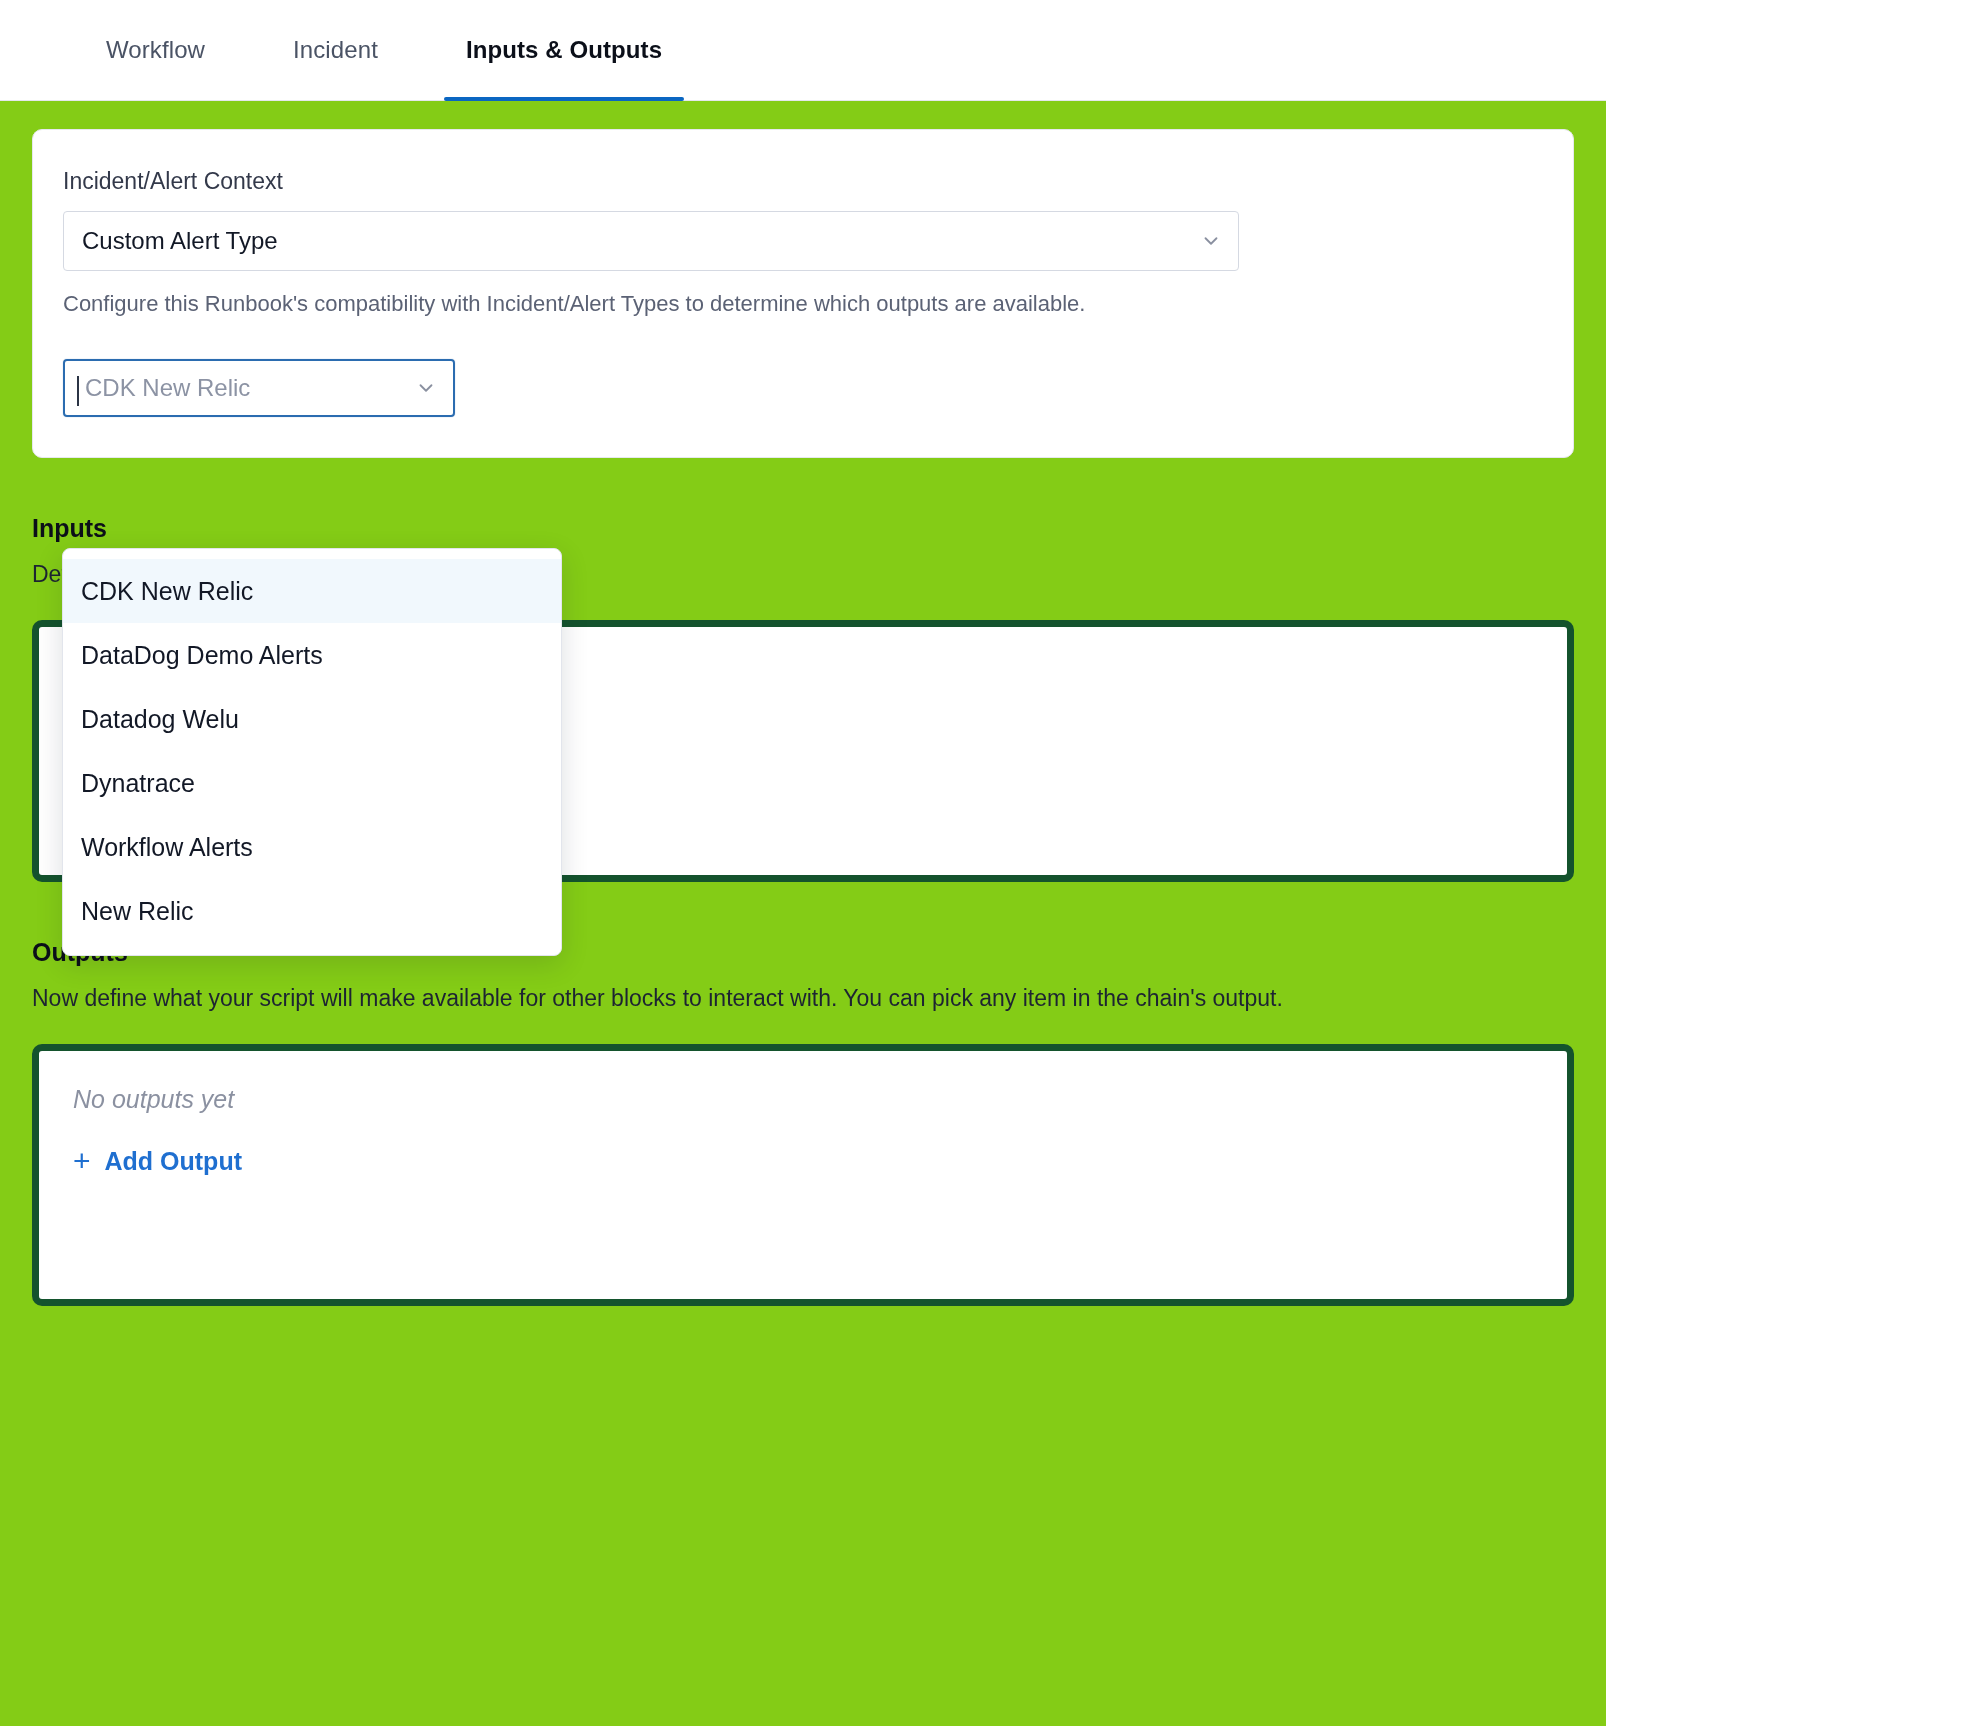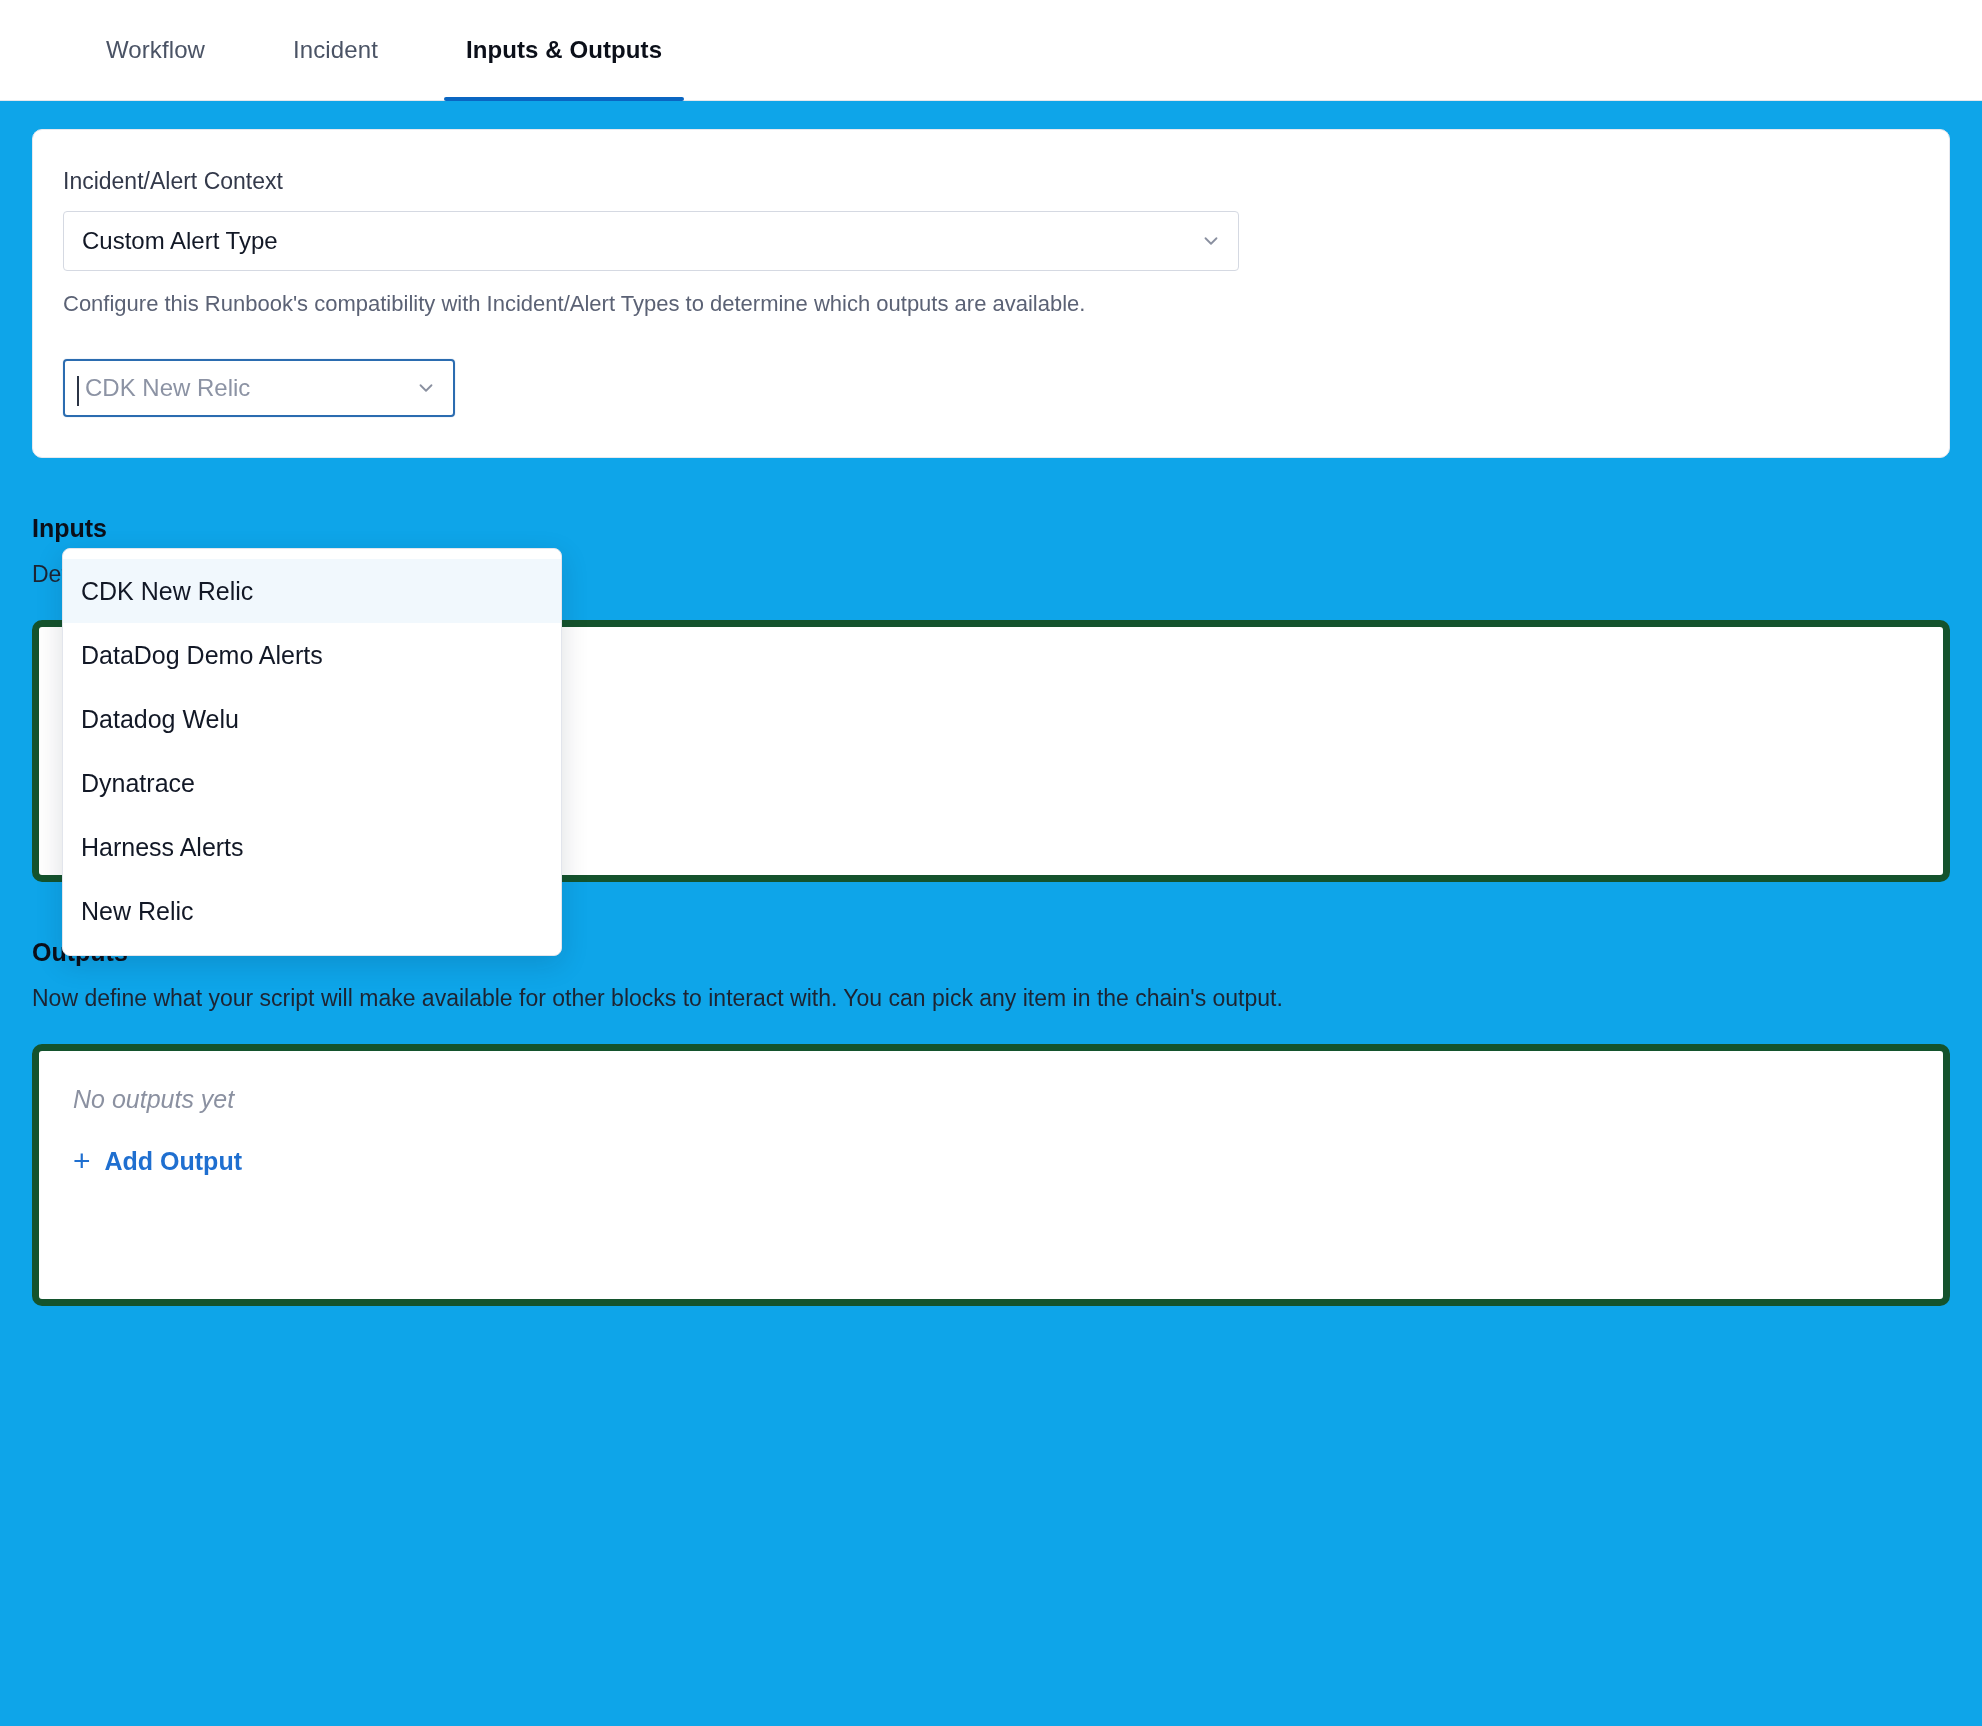--- a/index.html
+++ b/index.html
@@ -8,23 +8,23 @@
     padding: 0;
     width: 1982px;
     height: 1726px;
     background: #ffffff;
     font-family: "Liberation Sans", sans-serif;
     -webkit-font-smoothing: antialiased;
   }
 
   .app {
     position: relative;
-    width: 1982px;
+    width: 1606px;
     height: 1726px;
-    background: #0ea5e9;
+    background: #84cc16;
     overflow: hidden;
   }
 
   
   .tabbar {
     position: relative;
     height: 101px;
     background: #ffffff;
     border-bottom: 1px solid #e4e7ec;
     display: flex;
@@ -274,20 +274,20 @@
     <div class="dropdown-item">
       <span>DataDog Demo Alerts</span>
     </div>
     <div class="dropdown-item">
       <span>Datadog Welu</span>
     </div>
     <div class="dropdown-item">
       <span>Dynatrace</span>
     </div>
     <div class="dropdown-item">
-      <span>Harness Alerts</span>
+      <span>Workflow Alerts</span>
     </div>
     <div class="dropdown-item">
       <span>New Relic</span>
     </div>
   </div>
 
 </div>
 
 </body></html>

